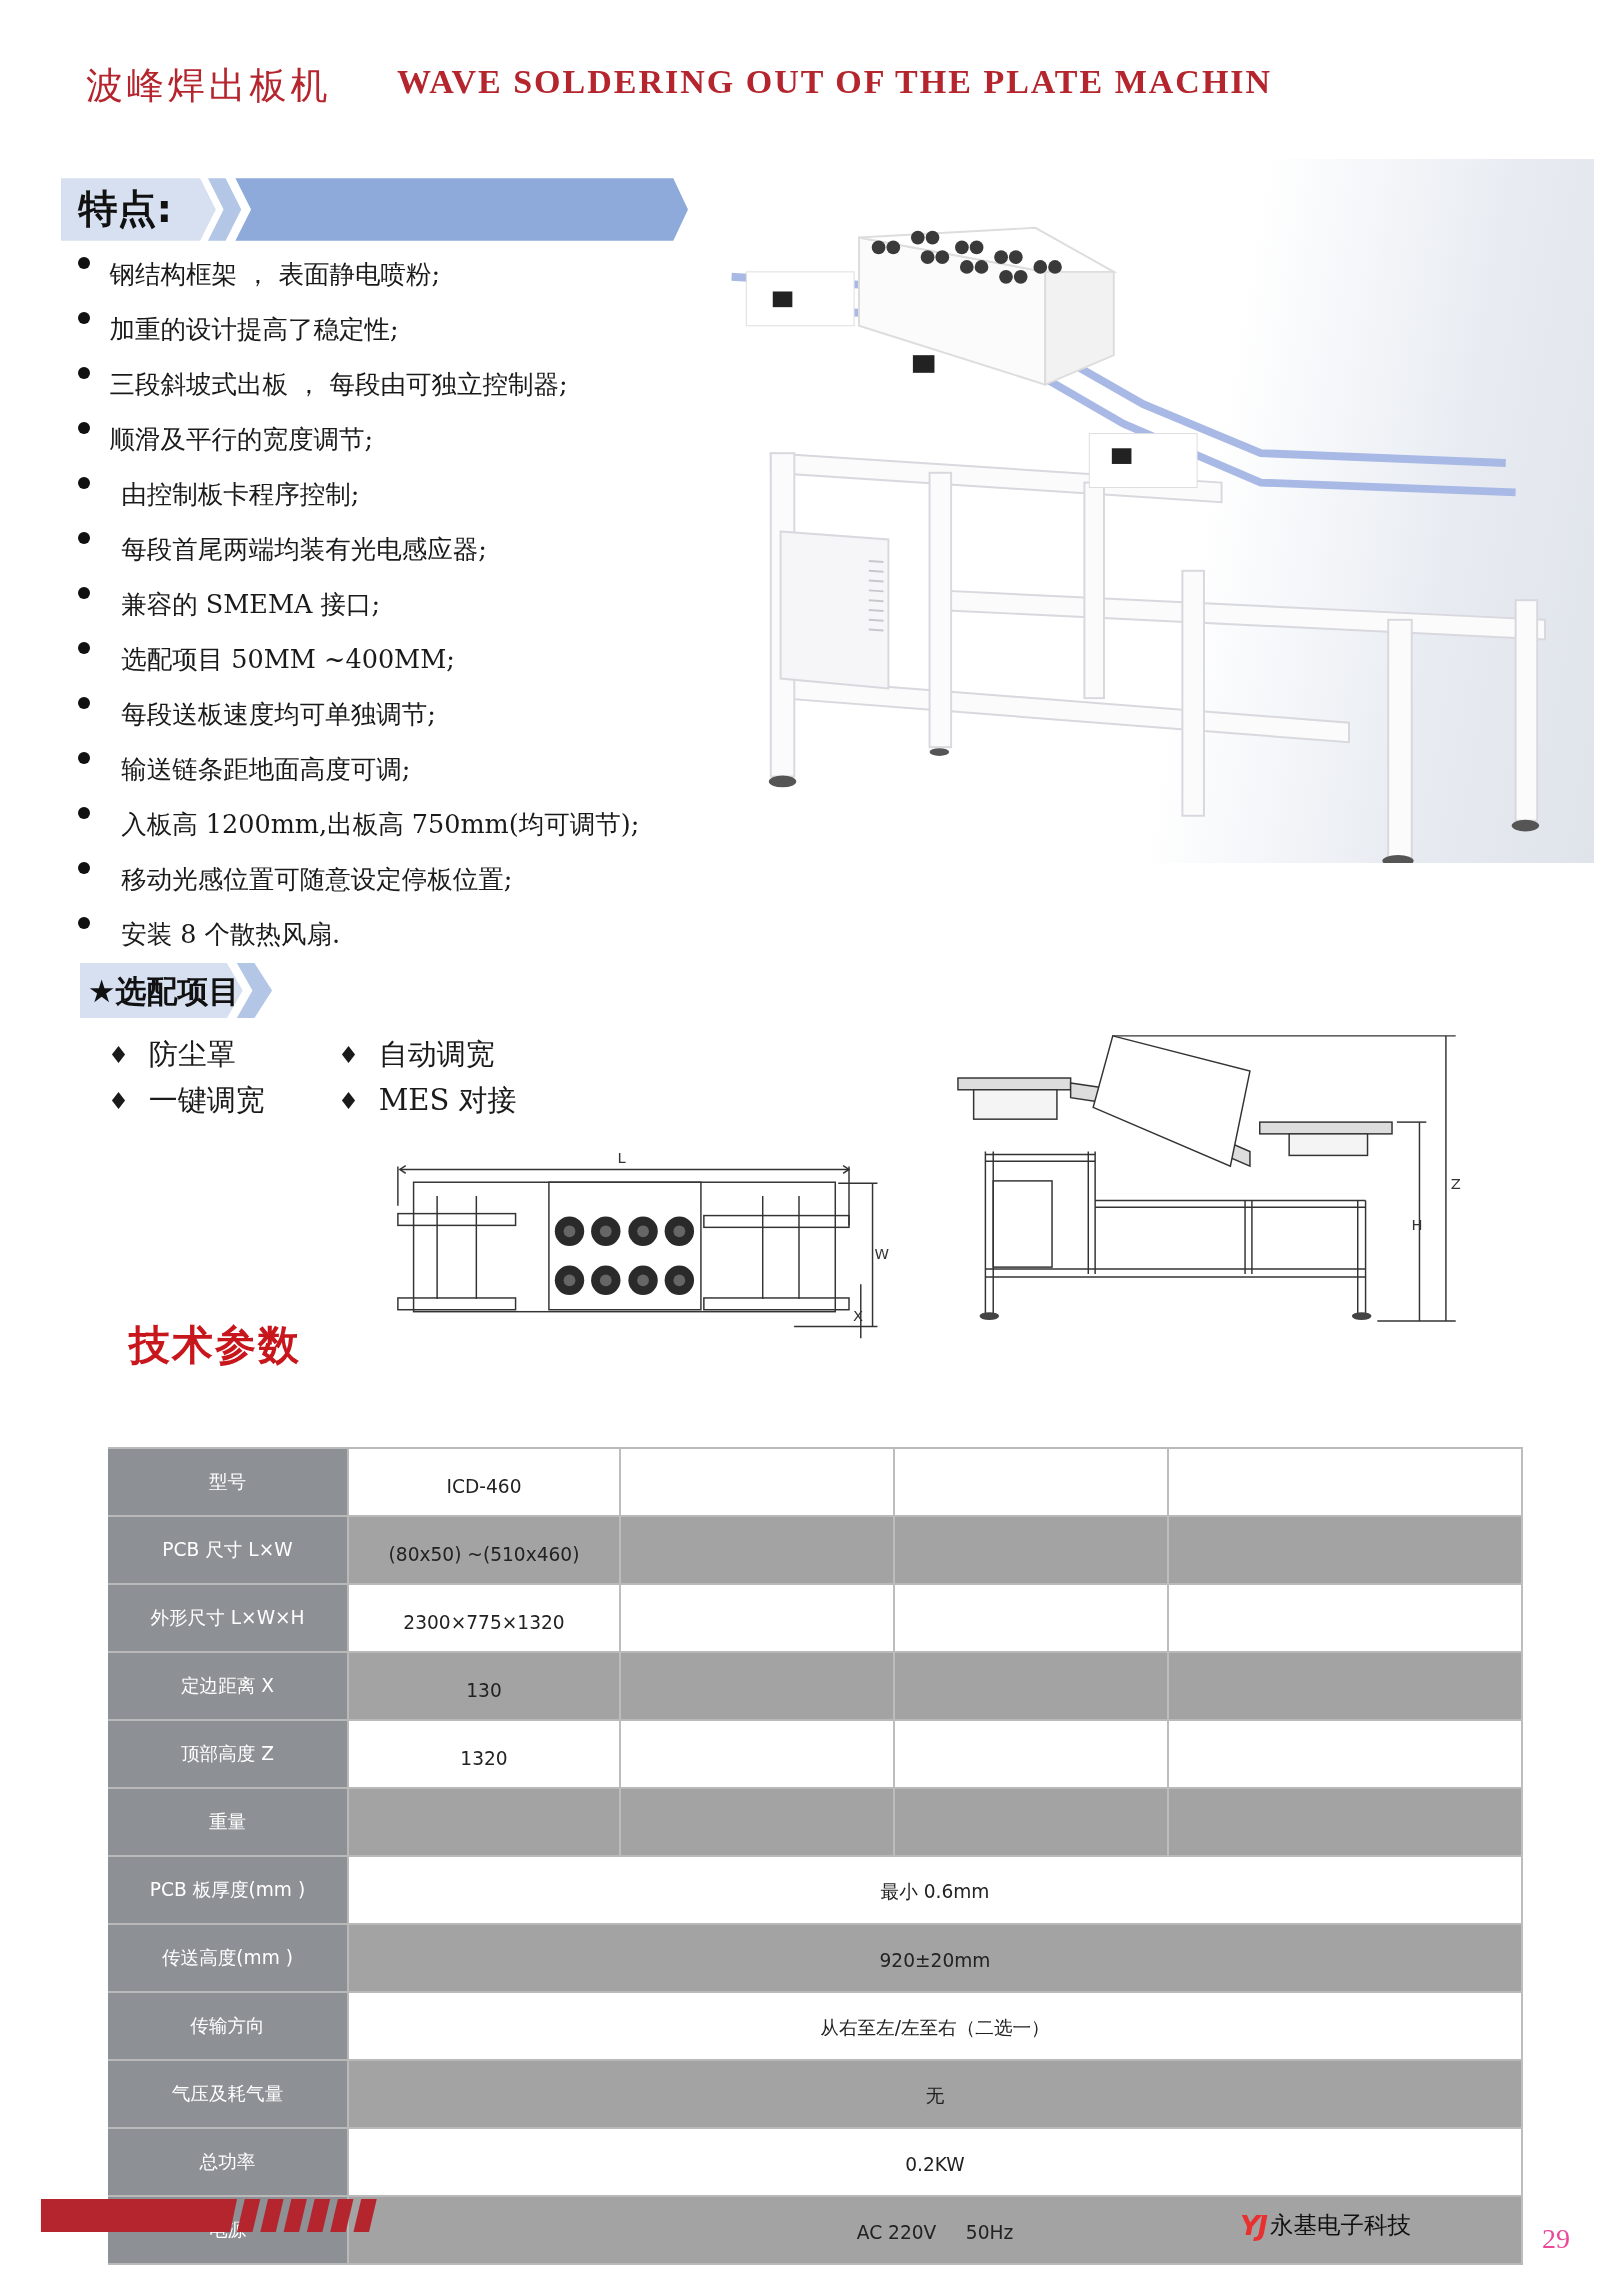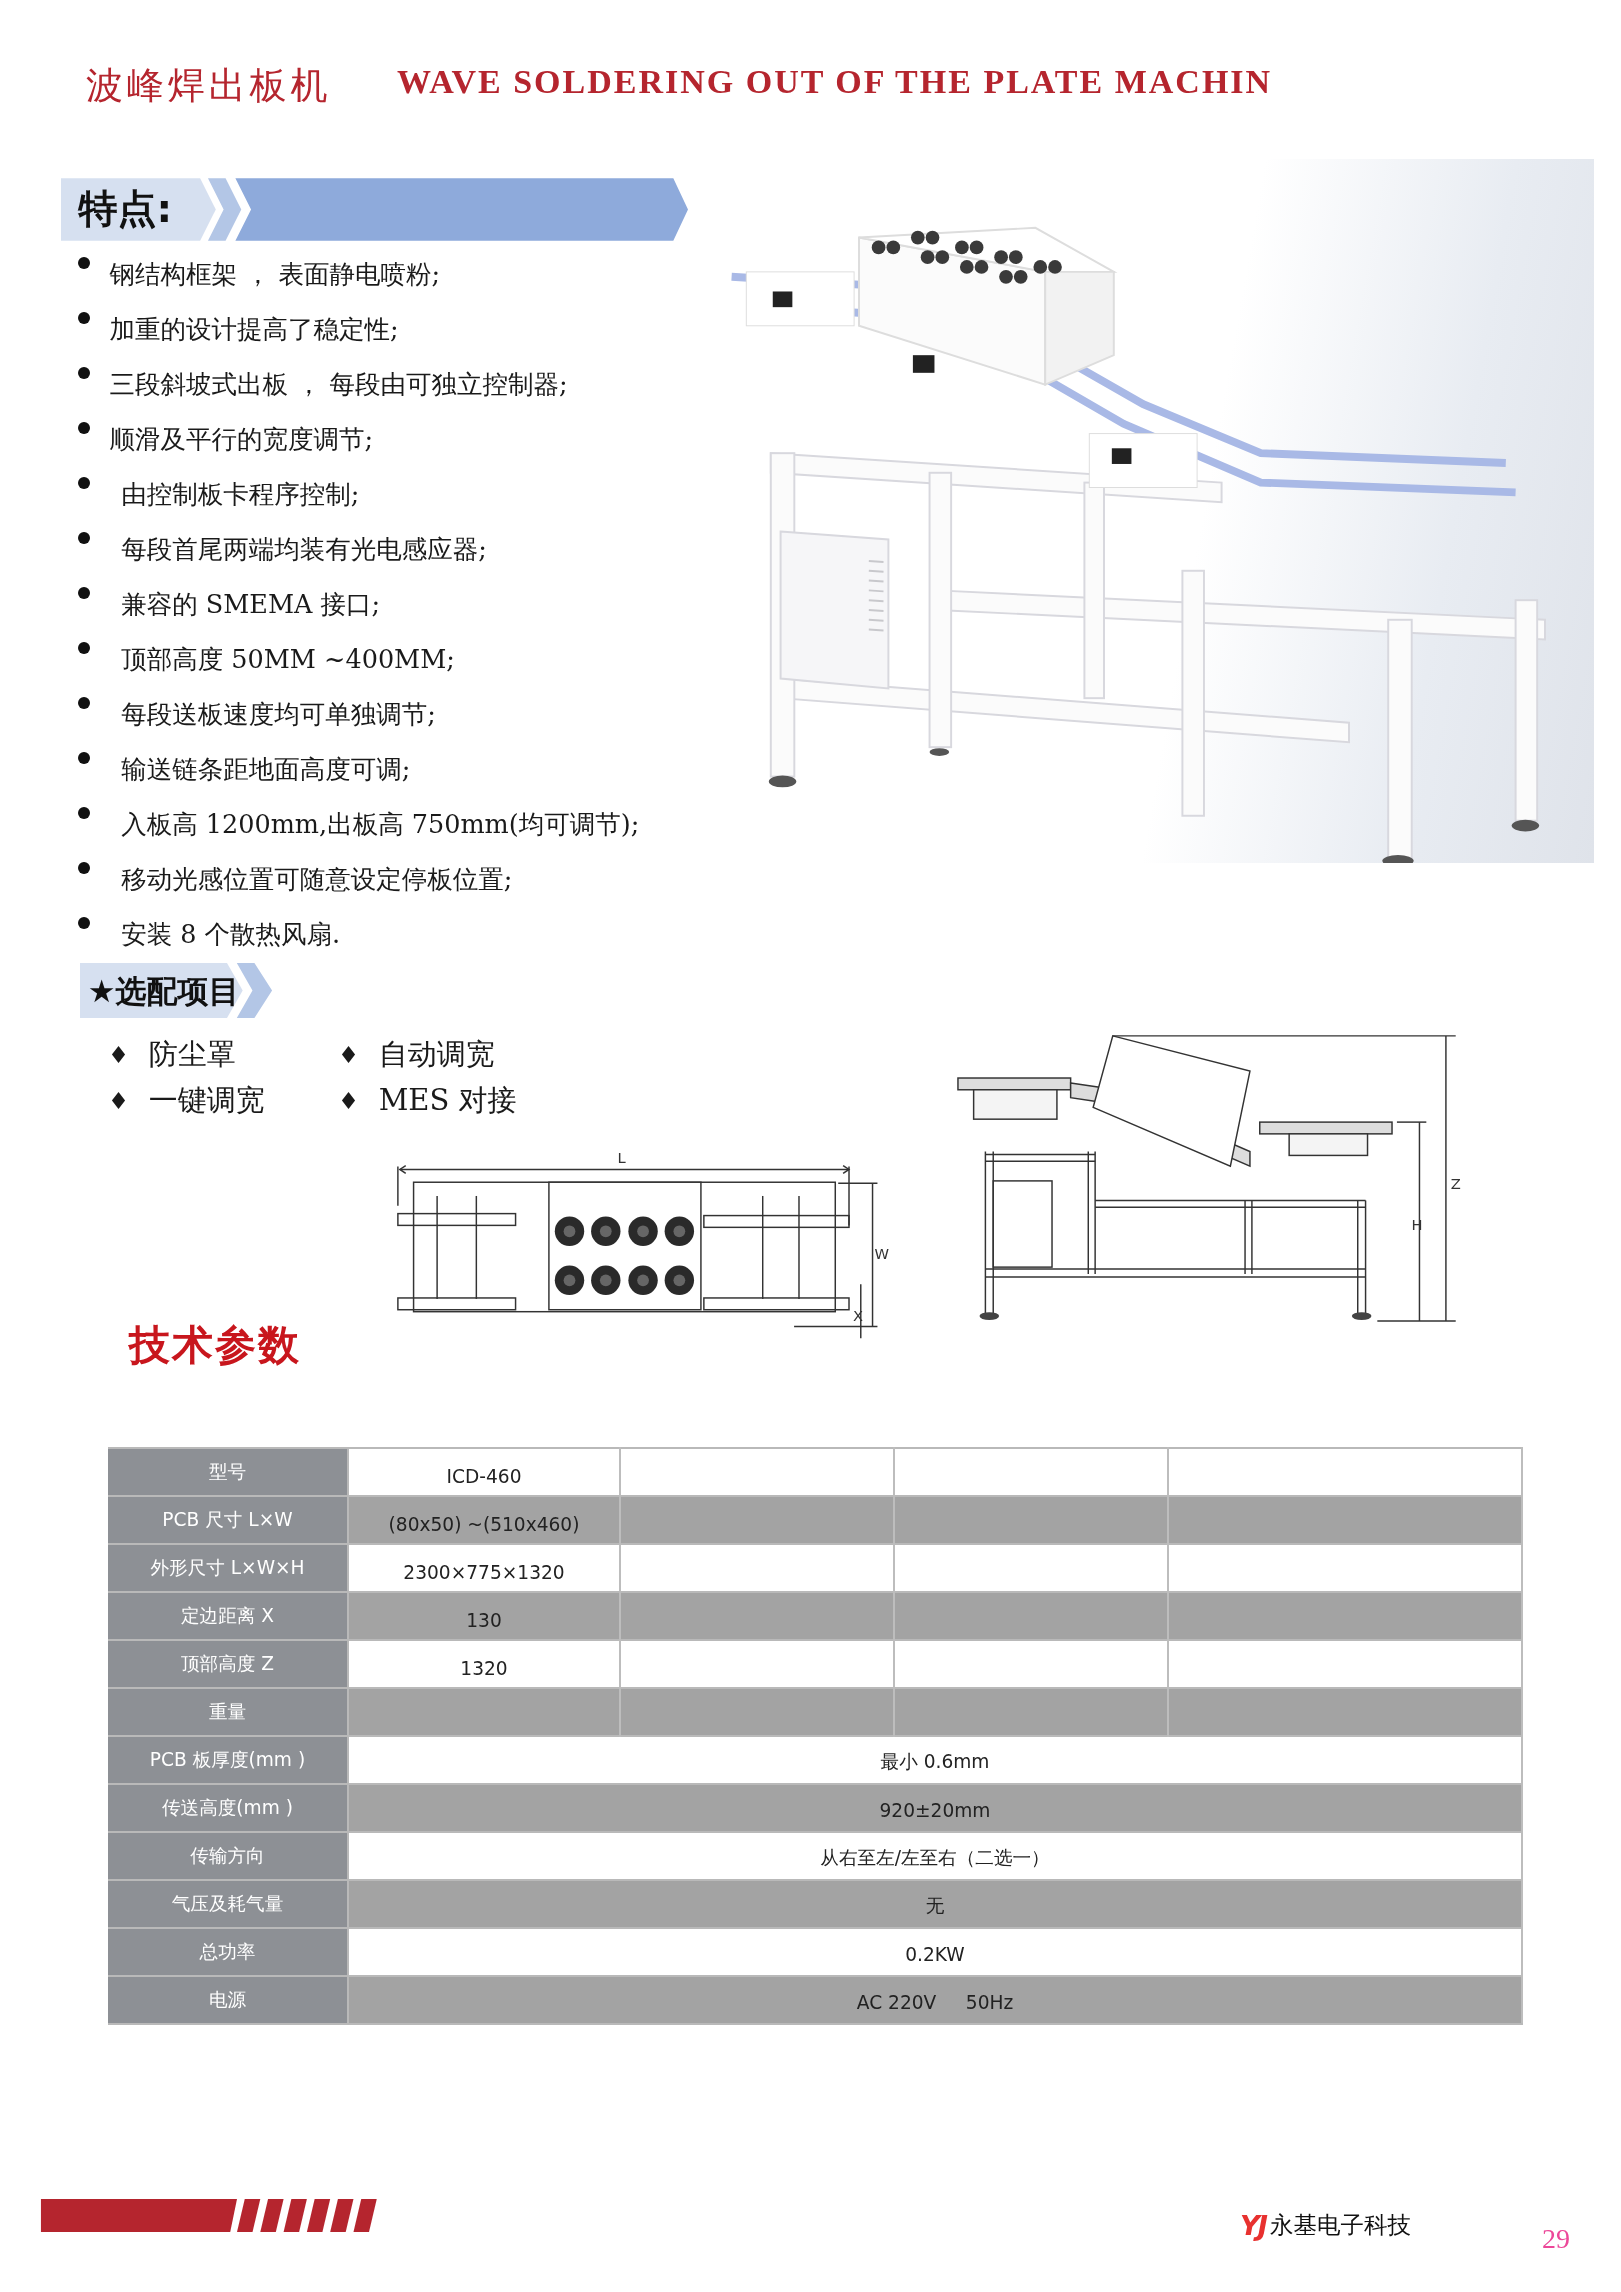--- a/index.html
+++ b/index.html
@@ -67,21 +67,21 @@
     font-family: "DejaVu Sans", sans-serif; letter-spacing: 2px;
   }
 
   
   .spec-table {
     left: 108px; top: 1447px; width: 1414px;
     border-collapse: collapse; table-layout: fixed;
     font-family: "DejaVu Sans", sans-serif;
   }
   .spec-table td {
-    height: 46px; padding: 0; text-align: center; vertical-align: middle;
+    height: 46px; padding: 10px; text-align: center; vertical-align: middle;
     border-top: 2.9px solid #b9b9b9;
     font-size: 18.6px; color: #222;
   }
   .spec-table tr:last-child td { border-bottom: 2.9px solid #b9b9b9; }
   .spec-table td.lbl {
     background: #8d9095; color: #ffffff; width: 238px;
     border-right: 2.9px solid #b9b9b9;
   }
   .spec-table td.val { border-right: 2px solid #bdbdbd; }
   .spec-table td.val:last-child { border-right: 2px solid #bdbdbd; }
@@ -139,21 +139,21 @@
   <div class="feature indent">
       <span class="dot"></span>
       <span class="txt">每段首尾两端均装有光电感应器;</span>
     </div>
   <div class="feature indent">
       <span class="dot"></span>
       <span class="txt">兼容的 SMEMA 接口;</span>
     </div>
   <div class="feature indent">
       <span class="dot"></span>
-      <span class="txt">顶部高度 50MM ~400MM;</span>
+      <span class="txt">选配项目 50MM ~400MM;</span>
     </div>
   <div class="feature indent">
       <span class="dot"></span>
       <span class="txt">每段送板速度均可单独调节;</span>
     </div>
   <div class="feature indent">
       <span class="dot"></span>
       <span class="txt">输送链条距地面高度可调;</span>
     </div>
   <div class="feature indent">

